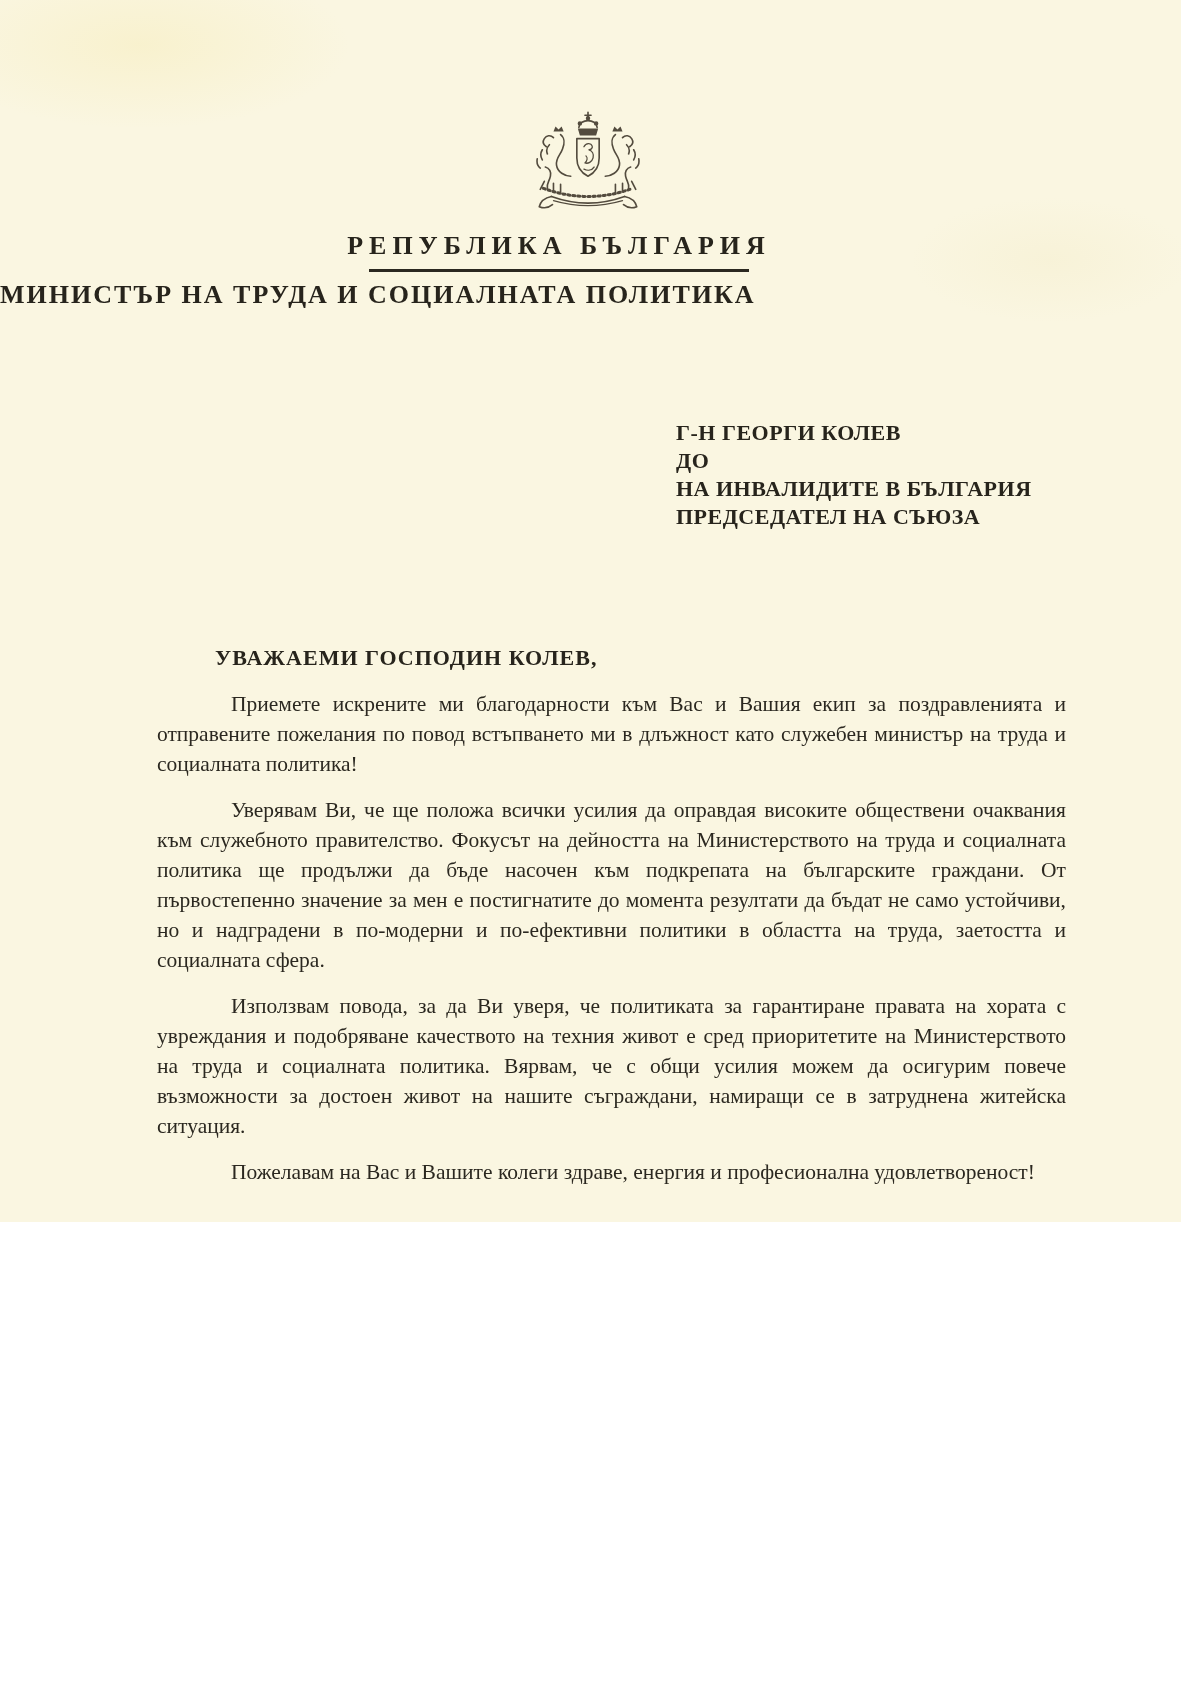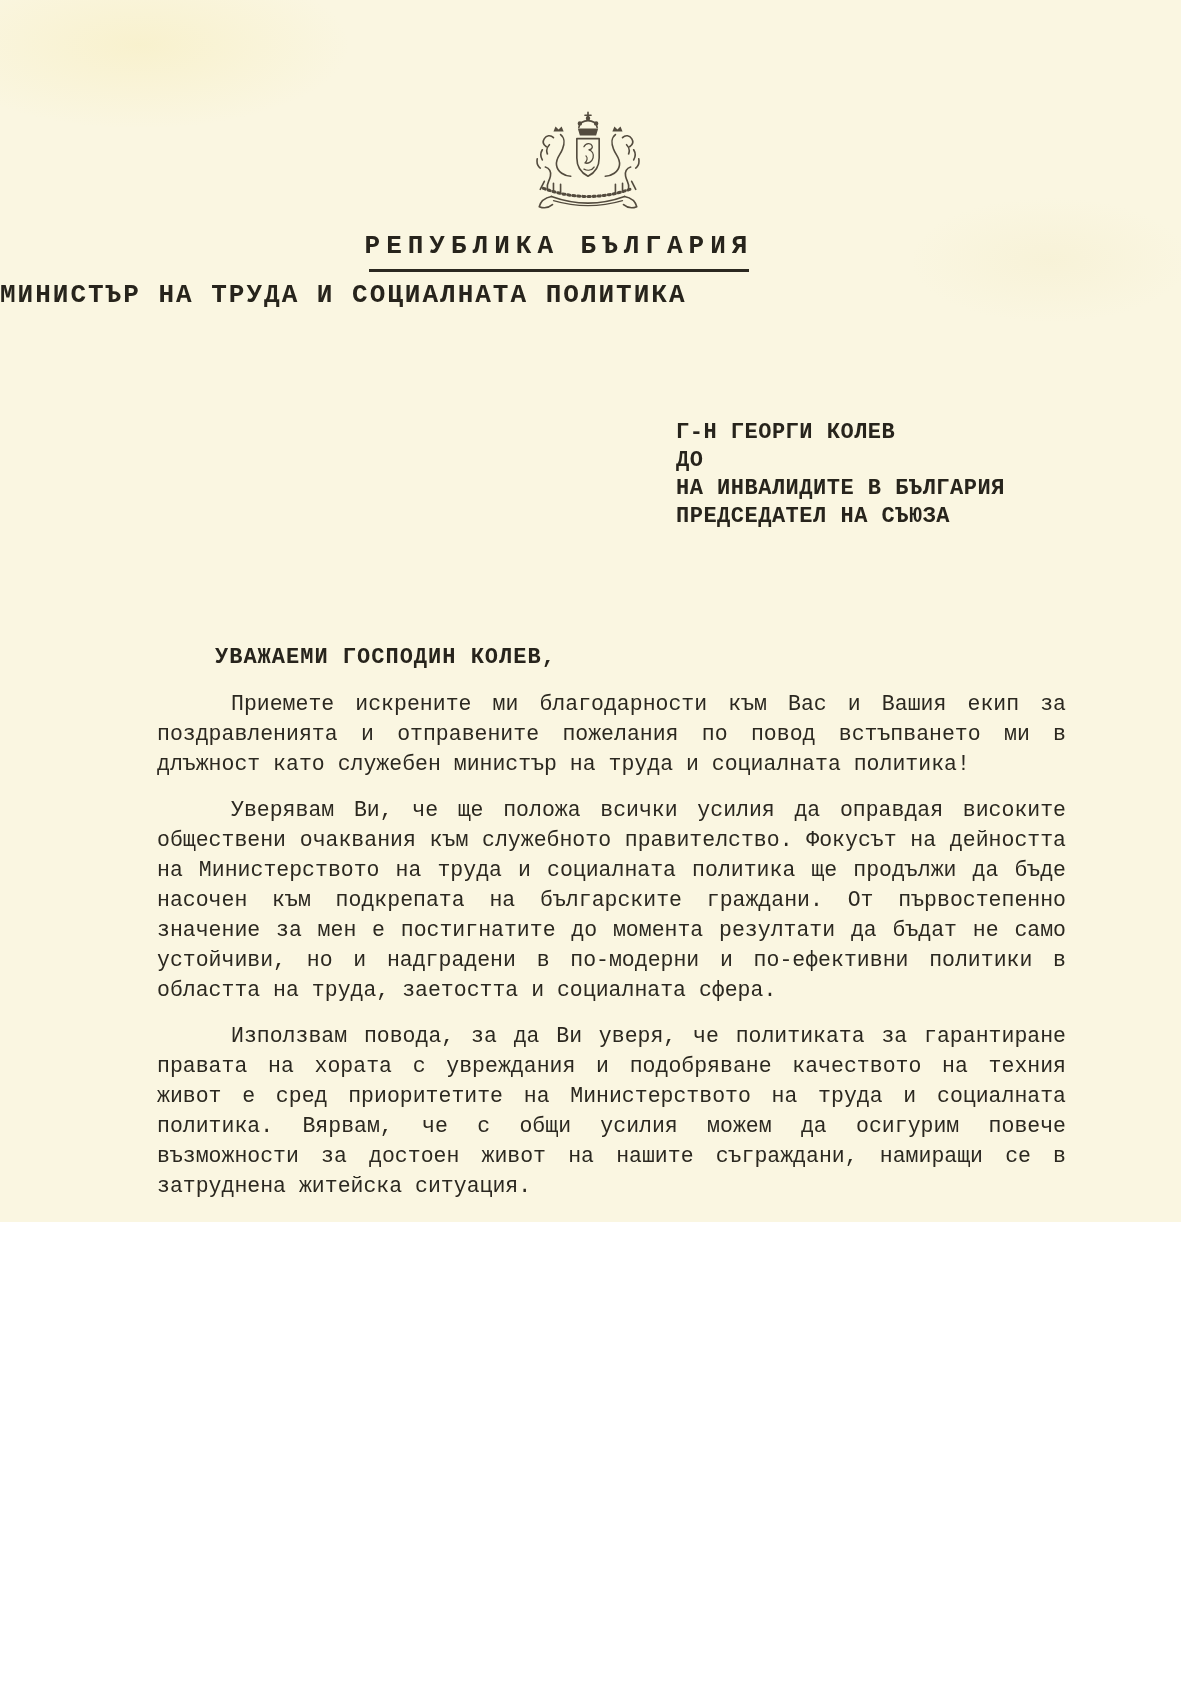--- a/index.html
+++ b/index.html
@@ -4,21 +4,21 @@
 <style>
   html,body{margin:0;padding:0;background:#ffffff;}
   .paper{
     position:relative;
     width:1181px;height:1229px;
     background:#faf6e1;
     background-image:
       radial-gradient(ellipse 300px 120px at 140px 45px, rgba(240,220,120,0.18), rgba(240,220,120,0) 70%),
       radial-gradient(ellipse 200px 90px at 1050px 260px, rgba(230,215,150,0.12), rgba(230,215,150,0) 70%),
       radial-gradient(ellipse 500px 200px at 600px 1550px, rgba(235,225,170,0.10), rgba(235,225,170,0) 70%);
-    font-family:Liberation Mono, monospace;
+    font-family:Liberation Serif, serif;
     color:#2b2820;
     overflow:hidden;
   }
   .emblem{position:absolute;left:523px;top:110px;width:130px;height:108px;}
   .republic-title{
     position:absolute;top:231px;left:0;width:1118px;
     text-align:center;font-weight:bold;font-size:26px;letter-spacing:6px;
     color:#27241c;
   }
   .header-rule{
@@ -114,20 +114,21 @@
     <div>ДО</div>
     <div>НА ИНВАЛИДИТЕ В БЪЛГАРИЯ</div>
     <div>ПРЕДСЕДАТЕЛ НА СЪЮЗА</div>
   </div>
 
   <div class="body-text">
     <div class="salutation">УВАЖАЕМИ ГОСПОДИН КОЛЕВ,</div>
     <p>Приемете искрените ми благодарности към Вас и Вашия екип за поздравленията и отправените пожелания по повод встъпването ми в длъжност като служебен министър на труда и социалната политика!</p>
     <p>Уверявам Ви, че ще положа всички усилия да оправдая високите обществени очаквания към служебното правителство. Фокусът на дейността на Министерството на труда и социалната политика ще продължи да бъде насочен към подкрепата на българските граждани. От първостепенно значение за мен е постигнатите до момента резултати да бъдат не само устойчиви, но и надградени в по-модерни и по-ефективни политики в областта на труда, заетостта и социалната сфера.</p>
     <p>Използвам повода, за да Ви уверя, че политиката за гарантиране правата на хората с увреждания и подобряване качеството на техния живот е сред приоритетите на Министерството на труда и социалната политика. Вярвам, че с общи усилия можем да осигурим повече възможности за достоен живот на нашите съграждани, намиращи се в затруднена житейска ситуация.</p>
+    <p>Пожелавам на Вас и Вашите колеги здраве, енергия и професионална удовлетвореност!</p>
   </div>
 
   <div class="closing-label">С уважение:</div>
 
   <svg class="signature" viewBox="0 0 170 115" fill="none" stroke="#2a49b2" stroke-width="4" stroke-linecap="round" stroke-linejoin="round">
     <path d="M12,82 c2,-16 9,-26 13,-23 c4,3 -1,17 -7,21 c7,-9 15,-17 19,-13 c3,3 -3,11 -7,13"></path>
     <path d="M42,74 c6,-9 16,-11 17,-3 c1,6 -7,11 -12,7 c4,3 10,2 16,-3"></path>
     <path d="M63,72 c12,-6 24,-14 34,-24"></path>
     <path d="M158,6 C140,34 116,74 104,94 c-5,8 -13,13 -17,7 c-3,-5 5,-11 12,-13"></path>
     <path d="M146,26 C130,50 114,72 104,86"></path>

